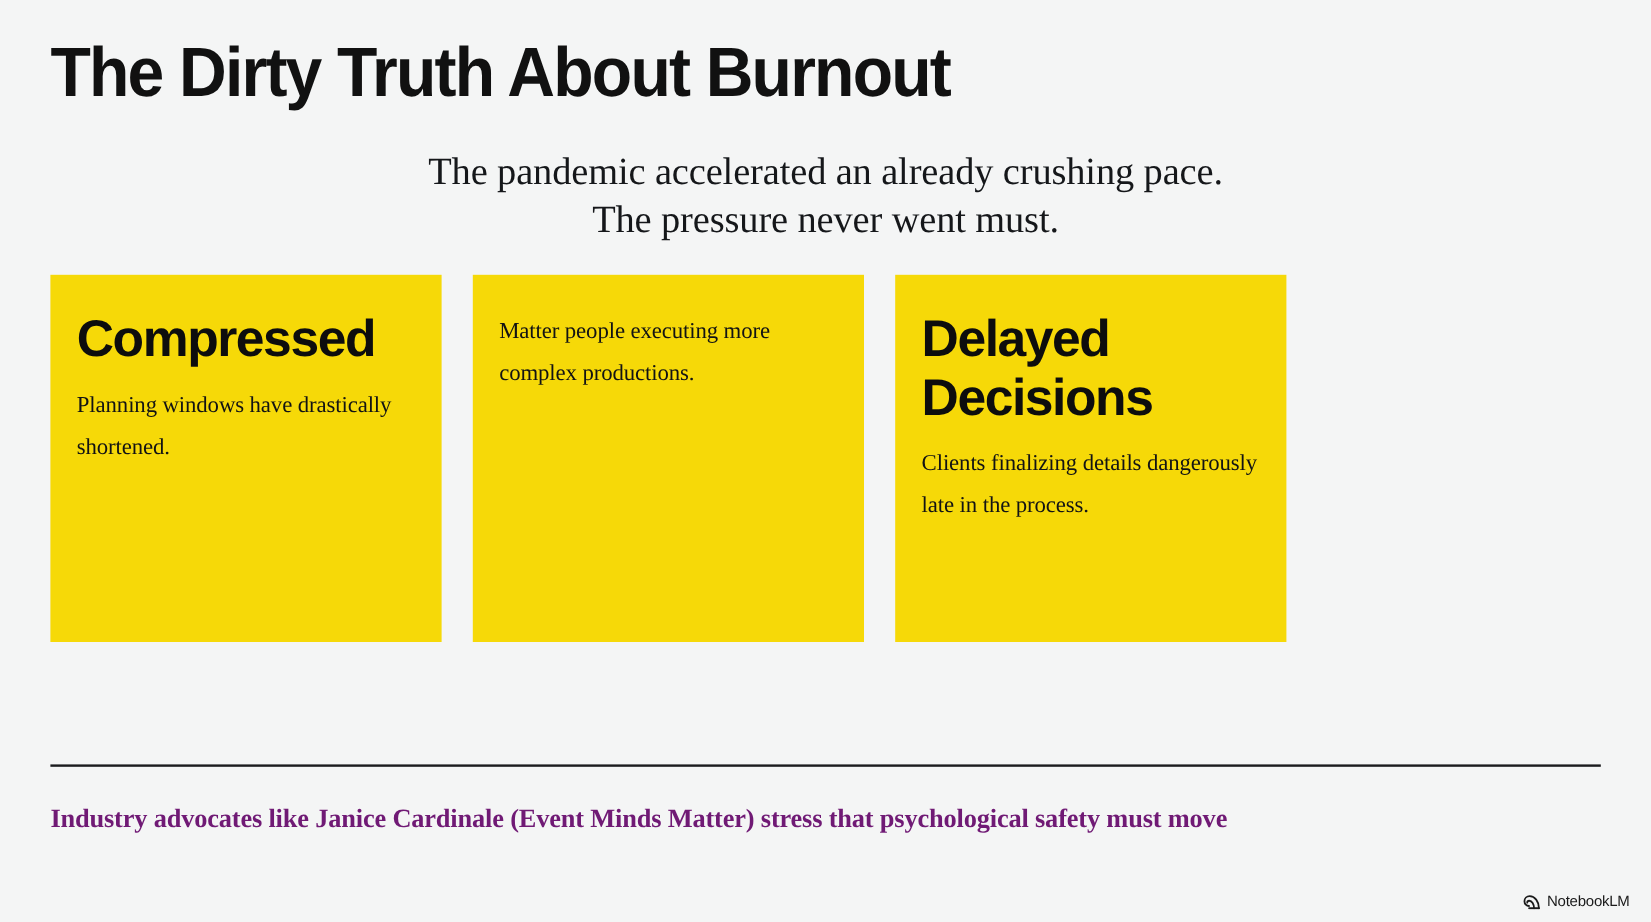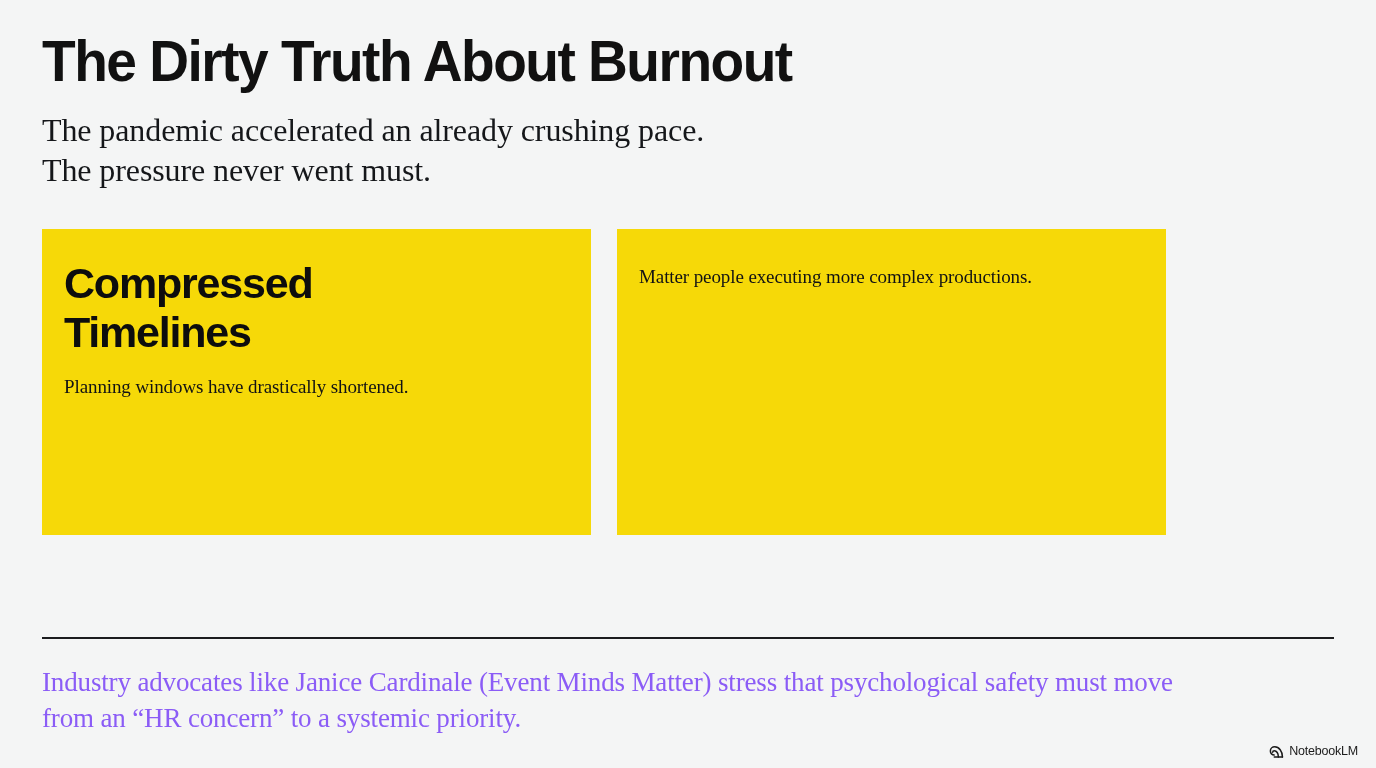--- a/index.html
+++ b/index.html
@@ -39,33 +39,34 @@
     margin: 0;
     transform: scaleX(0.95);
     transform-origin: left center;
     white-space: nowrap;
   }
   .slide-subtitle {
     font-family: "Liberation Serif", serif;
     font-size: 32px;
     line-height: 40px;
     color: #15171a;
-    margin: 16px 0 0 0;
+    margin: 28px 0 0 0;
     letter-spacing: -0.1px;
+    text-align: center;
   }
   .slide-subtitle .line {
     display: block;
   }
 
   
   .cards {
     position: absolute;
     left: 42px;
     top: 229px;
-    width: 1124px;
+    width: 1030px;
     height: 306px;
     display: flex;
     gap: 26px;
   }
   .card {
     flex: 1 1 0;
     background: #F6D908;
     padding: 30px 22px 20px 22px;
     box-sizing: border-box;
     overflow: hidden;
@@ -99,25 +100,26 @@
     width: 1292px;
     height: 0;
     border-top: 2px solid #1b1c1e;
   }
   .footnote {
     position: absolute;
     left: 42px;
     top: 664px;
     width: 1292px;
     font-family: "Liberation Serif", serif;
-    font-size: 27px;
+    font-size: 22px;
     line-height: 36px;
-    color: #8b5cf6;
+    color: #701a75;
     margin: 0;
     letter-spacing: -0.15px;
+    font-weight: bold;
   }
   .footnote .line {
     display: block;
   }
 
   
   .brand {
     position: absolute;
     right: 18px;
     bottom: 10px;
@@ -149,37 +151,42 @@
       <span class="line">The pandemic accelerated an already crushing pace.</span>
       <span class="line">The pressure never went must.</span>
     </p>
   </div>
 
   <div class="cards">
 
     <div class="card">
       <h2 class="card-heading">
         <span class="line">Compressed</span>
-        <span class="line">Timelines</span>
       </h2>
       <p class="card-body">Planning windows have drastically shortened.</p>
     </div>
 
     <div class="card">
       <p class="card-body">Matter people executing more complex productions.</p>
     </div>
 
+    <div class="card">
+      <h2 class="card-heading">
+        <span class="line">Delayed</span>
+        <span class="line">Decisions</span>
+      </h2>
+      <p class="card-body">Clients finalizing details dangerously late in the process.</p>
+    </div>
 
   </div>
 
   <div class="divider"></div>
 
   <p class="footnote">
     <span class="line">Industry advocates like Janice Cardinale (Event Minds Matter) stress that psychological safety must move</span>
-    <span class="line">from an “HR concern” to a systemic priority.</span>
   </p>
 
   <div class="brand">
     <span class="brand-icon">
       <svg viewBox="0 0 24 20" width="15" height="13" aria-hidden="true">
         <path d="M21.5 18.6 C21.5 9.6 16.0 2.4 9.2 2.4 C5.2 2.4 2.2 5.3 2.2 9.1 C2.2 12.9 5.0 15.6 8.3 15.6" fill="none" stroke="#1b1b1b" stroke-width="2.4" stroke-linecap="round"></path>
         <path d="M15.0 18.6 C15.0 13.2 12.2 8.6 8.6 8.6 C7.0 8.6 5.9 9.7 5.9 11.1" fill="none" stroke="#1b1b1b" stroke-width="2.4" stroke-linecap="round"></path>
         <path d="M21.5 18.6 L8.4 18.6" fill="none" stroke="#1b1b1b" stroke-width="2.4" stroke-linecap="round"></path>
       </svg>
     </span>

